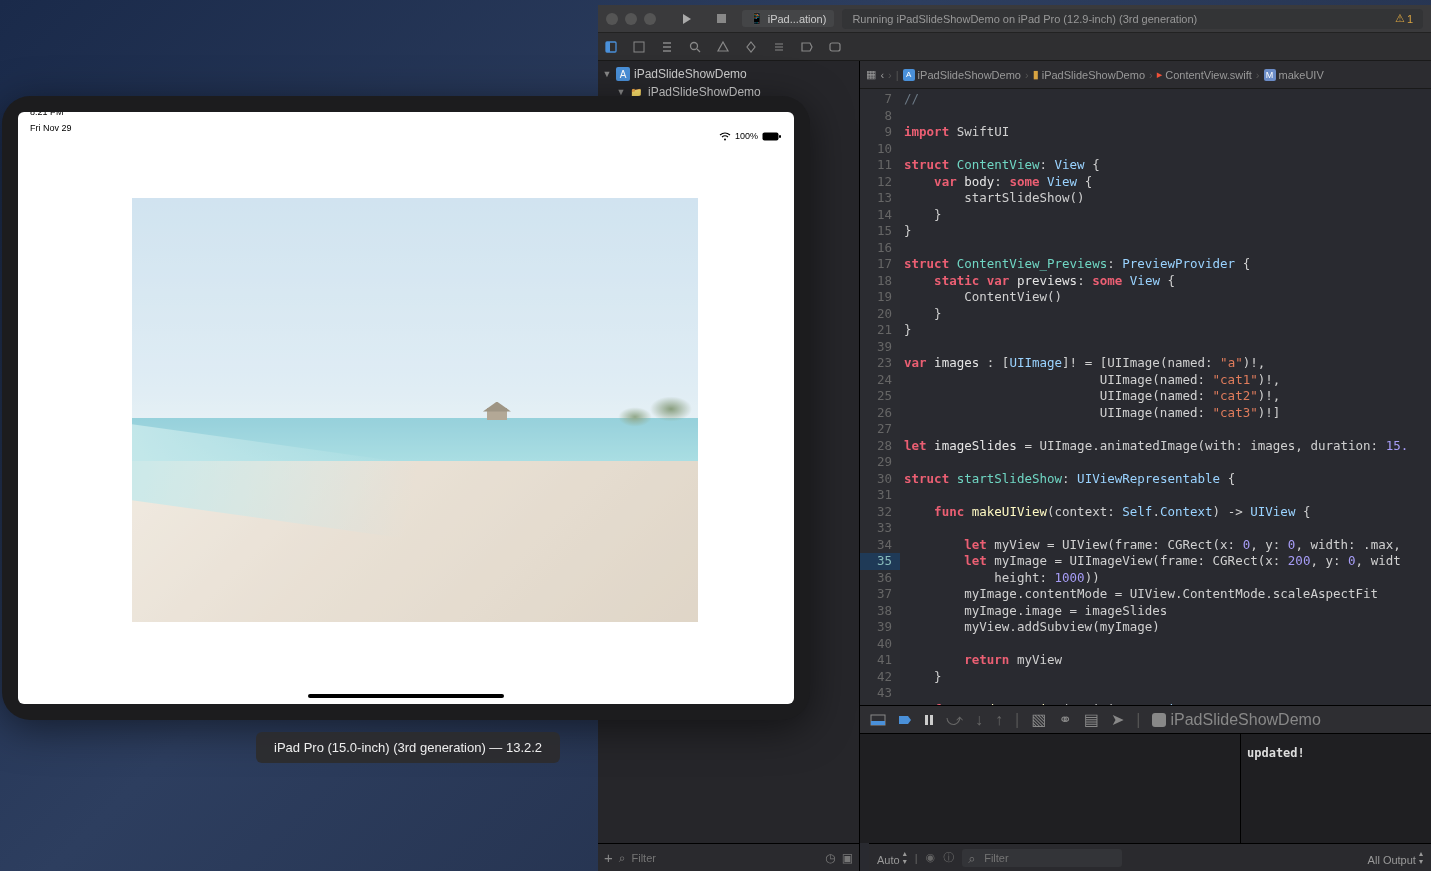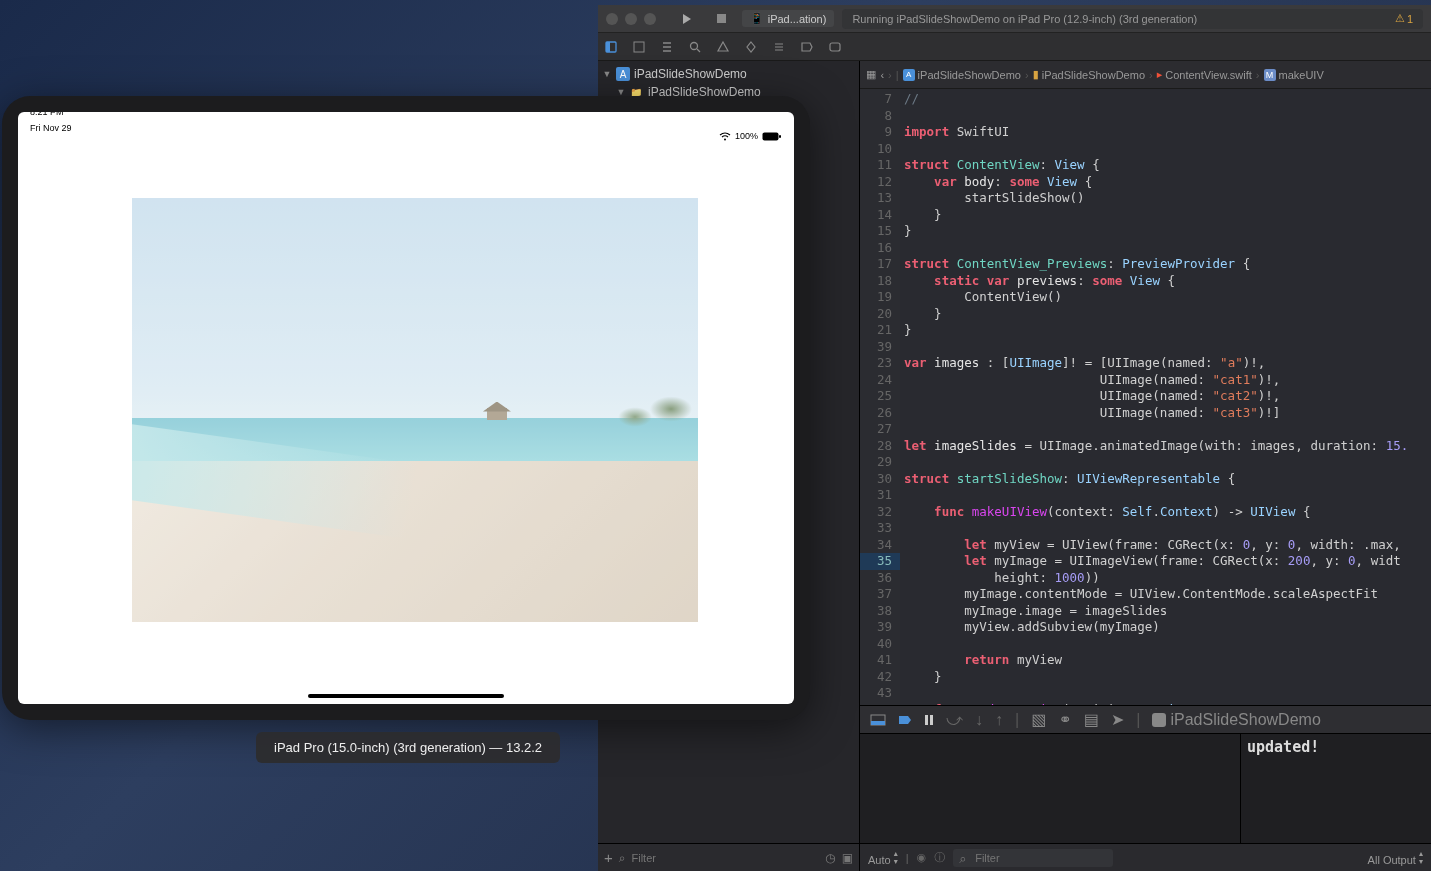--- a/index.html
+++ b/index.html
@@ -72,38 +72,38 @@
   .jumpbar .crumb { display:flex; align-items:center; gap:3px; }
   .code-view { flex:1; display:flex; overflow:hidden; font-family: "SF Mono", Menlo, monospace; font-size: 12.5px; line-height: 16.5px;}
   .gutter {
     width: 40px; background:#2b2c31; color:#666; text-align:right; padding: 2px 8px 2px 0;
   }
   .gutter .hl { background:#1f3a57; color:#8bb; margin-right:-8px; padding-right:8px;}
   .code { flex:1; padding: 2px 0 2px 4px; color:#d0d0d0; white-space: pre; overflow:hidden;}
   .kw { color:#eb5f73; font-weight:600;}
   .type { color:#9ad3ff;}
   .typedef { color:#6fd6c3;}
-  .func { color:#d946ef;}
+  .func { color:#fef9c3;}
   .str { color:#e07c5c;}
   .num { color:#a79df7;}
   .prop { color:#e5e5e5;}
   .cmt { color:#6c7986;}
   
   .debug-bar {
     height: 28px; border-top:1px solid #000; background:#2e2e32;
     display:flex; align-items:center; gap:12px; padding:0 10px; color:#888;
   }
   .debug-output {
     height: 110px; background:#1f1f22; display:flex; border-top:1px solid #000;
   }
   .vars-pane { flex:1; border-right:1px solid #000;}
-  .console-pane { width: 190px; padding:4px 6px; font-family:"SF Mono",Menlo,monospace; font-size:15px; color:#ddd;}
+  .console-pane { width: 190px; padding:12px 6px; font-family:"SF Mono",Menlo,monospace; font-size:12px; color:#ddd;}
   .output-filter {
     height:28px; border-top:1px solid #000; background:#2a2a2e; display:flex; align-items:center;
-    padding:0 8px; gap:8px; font-size:11px; color:#999;
+    padding:0 8px; gap:8px; font-size:11px; color:#999;margin-left:9px;
   }
   .output-filter input { background:#333438; border:none; border-radius:3px; padding:3px 20px 3px 22px; color:#999; font-size:11px; width:160px;}
   .filter-wrap { position:relative; }
   .filter-wrap::before { content:"⌕"; position:absolute; left:6px; top:2px; color:#777; font-size:13px;}
 
   
   .simulator {
     position:absolute; left:2px; top:96px; width:808px; height:624px;
     background:#1c1c1e; border-radius:28px; padding:16px;
     box-shadow: 0 8px 40px rgba(0,0,0,.5);

